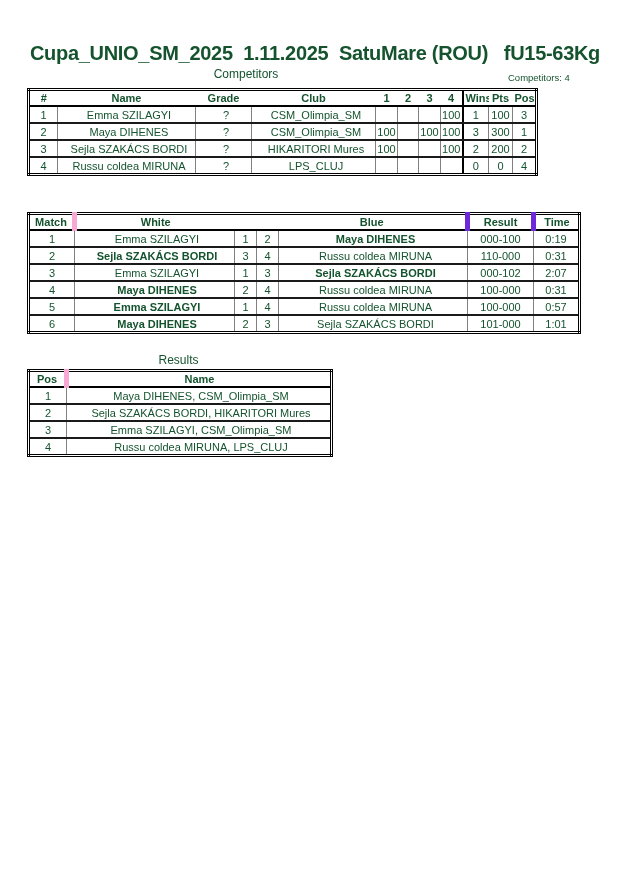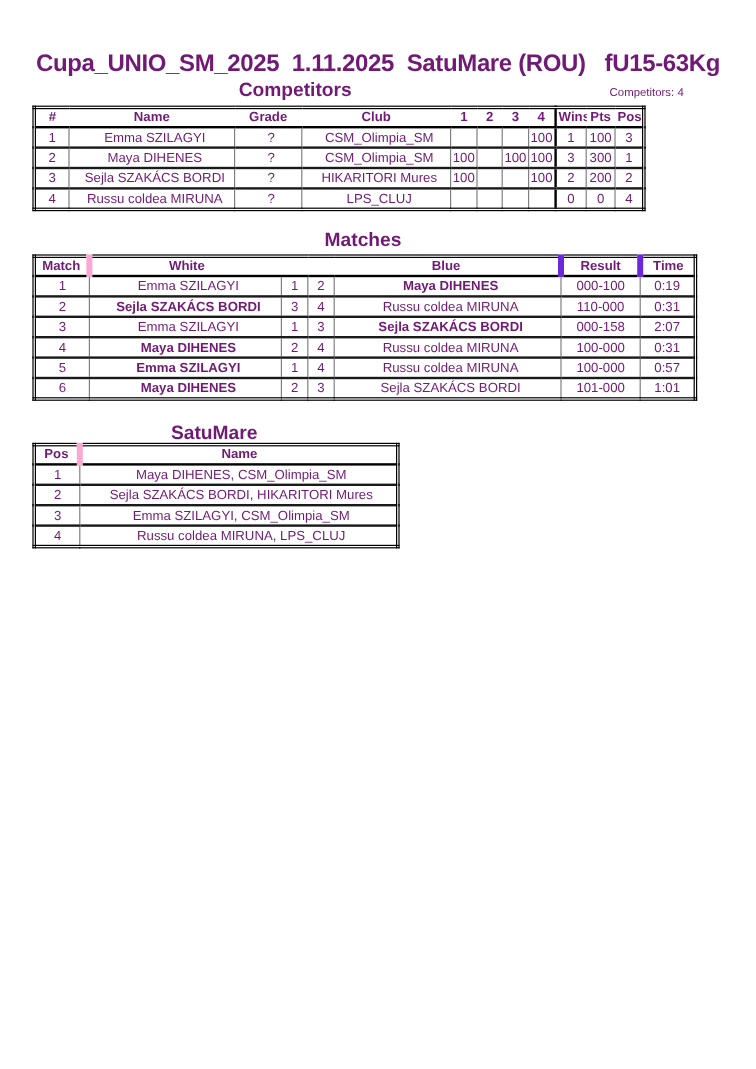--- a/index.html
+++ b/index.html
@@ -1,25 +1,25 @@
 <!DOCTYPE html>
 <html><head>
 <meta charset="utf-8">
 <style>
   html,body { margin:0; padding:0; background:#ffffff; }
   .page {
     position:relative; width:630px; height:891px; background:#ffffff;
-    font-family:"Liberation Sans", sans-serif; color:#701a75; overflow:hidden;
+    font-family:"Liberation Sans", sans-serif; color:#14532d; overflow:hidden;
   }
   .title {
     position:absolute; top:42px; left:0; width:630px;
     text-align:center; font-size:20px; font-weight:bold;
     white-space:pre; letter-spacing:-0.3px;
   }
-  .section-label { position:absolute; font-size:16px; font-weight:bold; text-align:center; }
+  .section-label { position:absolute; font-size:12px; font-weight:normal; text-align:center; }
   .lbl-competitors { top:67px; left:27px; width:438px; }
   .lbl-matches    { top:192px; left:27px; width:551px; }
   .lbl-results    { top:353px; left:27px; width:303px; }
   .count-label { position:absolute; top:72px; left:508px; font-size:9.5px;text-align:right; }
 
   table {
     position:absolute; border-collapse:collapse; table-layout:fixed;
     border:3px double #000; background:#fff;
   }
   .tbl-competitors { top:88px;  left:27px; width:508px; }
@@ -129,21 +129,20 @@
       <td></td>
       <td></td>
       <td></td>
       <td class="sepL">0</td>
       <td>0</td>
       <td>4</td>
     </tr>
   </tbody>
     </table>
 
-  <div class="section-label lbl-matches">Matches</div>
 
   <table class="tbl-matches">
     <colgroup>
       <col style="width:46px">
         <col style="width:160px">
         <col style="width:22px">
         <col style="width:22px">
       <col style="width:189px">
         <col style="width:66px">
         <col style="width:46px">
@@ -175,21 +174,21 @@
       <td class="l">Russu coldea MIRUNA</td>
       <td>110-000</td>
       <td>0:31</td>
     </tr>
     <tr>
       <td>3</td>
       <td class="l">Emma SZILAGYI</td>
       <td>1</td>
       <td>3</td>
       <td class="l bold">Sejla SZAKÁCS BORDI</td>
-      <td>000-158</td>
+      <td>000-102</td>
       <td>2:07</td>
     </tr>
     <tr>
       <td>4</td>
       <td class="l bold">Maya DIHENES</td>
       <td>2</td>
       <td>4</td>
       <td class="l">Russu coldea MIRUNA</td>
       <td>100-000</td>
       <td>0:31</td>
@@ -208,21 +207,21 @@
       <td class="l bold">Maya DIHENES</td>
       <td>2</td>
       <td>3</td>
       <td class="l">Sejla SZAKÁCS BORDI</td>
       <td>101-000</td>
       <td>1:01</td>
     </tr>
   </tbody>
     </table>
 
-  <div class="section-label lbl-results">SatuMare</div>
+  <div class="section-label lbl-results">Results</div>
 
   <table class="tbl-results">
     <colgroup>
       <col style="width:38px">
         <col style="width:265px">
     </colgroup>
     <tbody>
         <tr>
       <th class="hbR">Pos</th>
       <th>Name</th>

